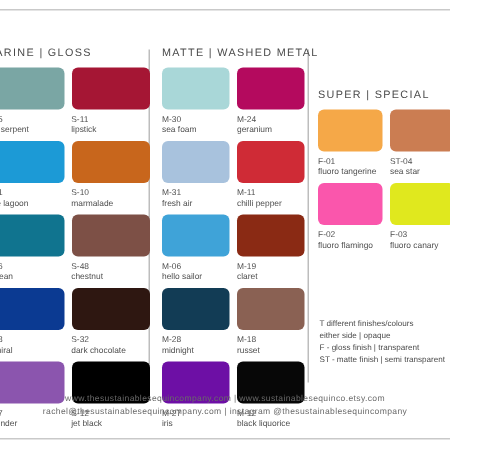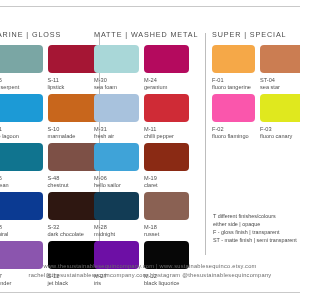--- a/index.html
+++ b/index.html
@@ -11,22 +11,22 @@
     position:relative;
   }
   .page{position:absolute;inset:0;}
   .rule{position:absolute;left:0;width:300px;height:1px;background:#c9c9c9;}
   .rule.top{top:6px;}
   .rule.bottom{top:292px;}
 
   
   .col{position:absolute;top:30px;}
   .col-marine{left:-10px;width:115px;}
-  .col-matte{left:94px;width:100px;}
-  .col-super{left:212px;width:96px;}
+  .col-matte{left:108px;width:100px;}
+  .col-super{left:212px;width:96px;margin-top:28px;}
 
   .vdiv{position:absolute;width:1px;background:#bdbdbd;}
   .vdiv.d1{left:99px;top:33px;height:222px;}
   .vdiv.d2{left:205px;top:33px;height:222px;}
 
   .hdr{
     font-size:7.2px;letter-spacing:.9px;color:#4a4a4a;
     white-space:nowrap;margin:0 0 6px 0;font-weight:400;
   }
   .grid{display:flex;flex-wrap:wrap;}

